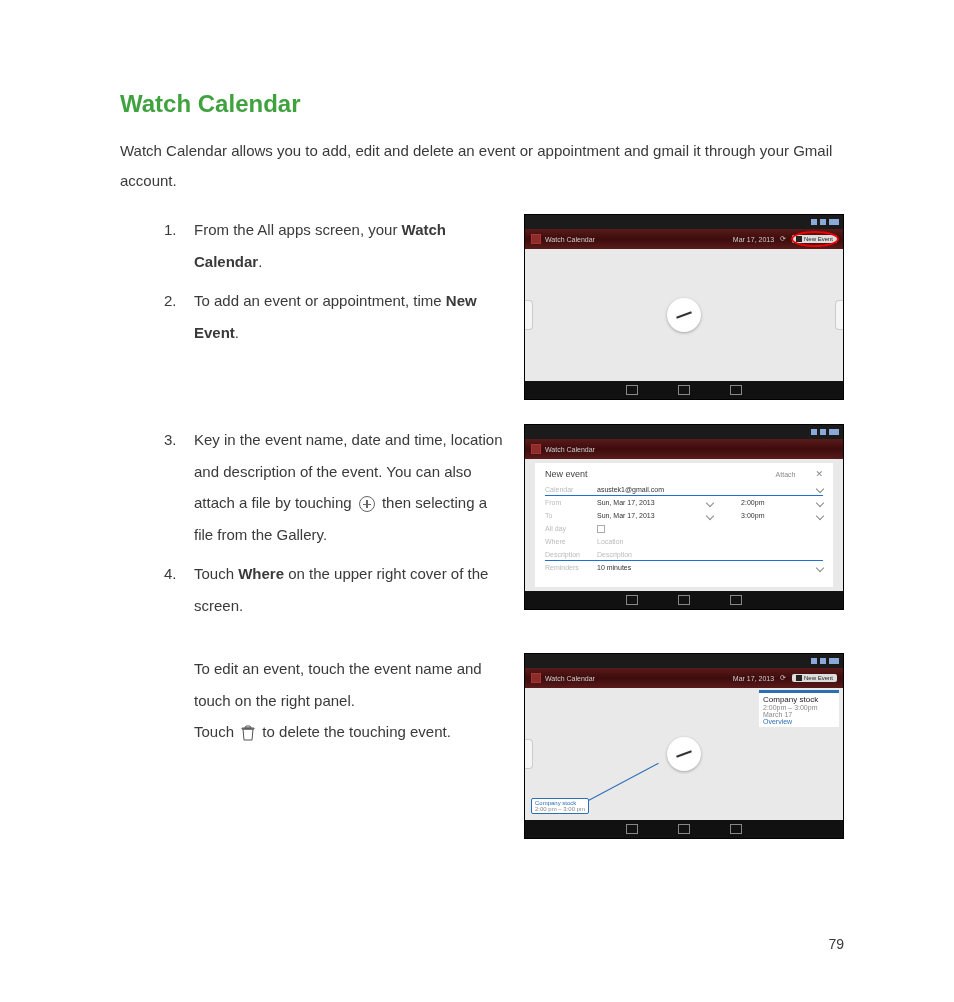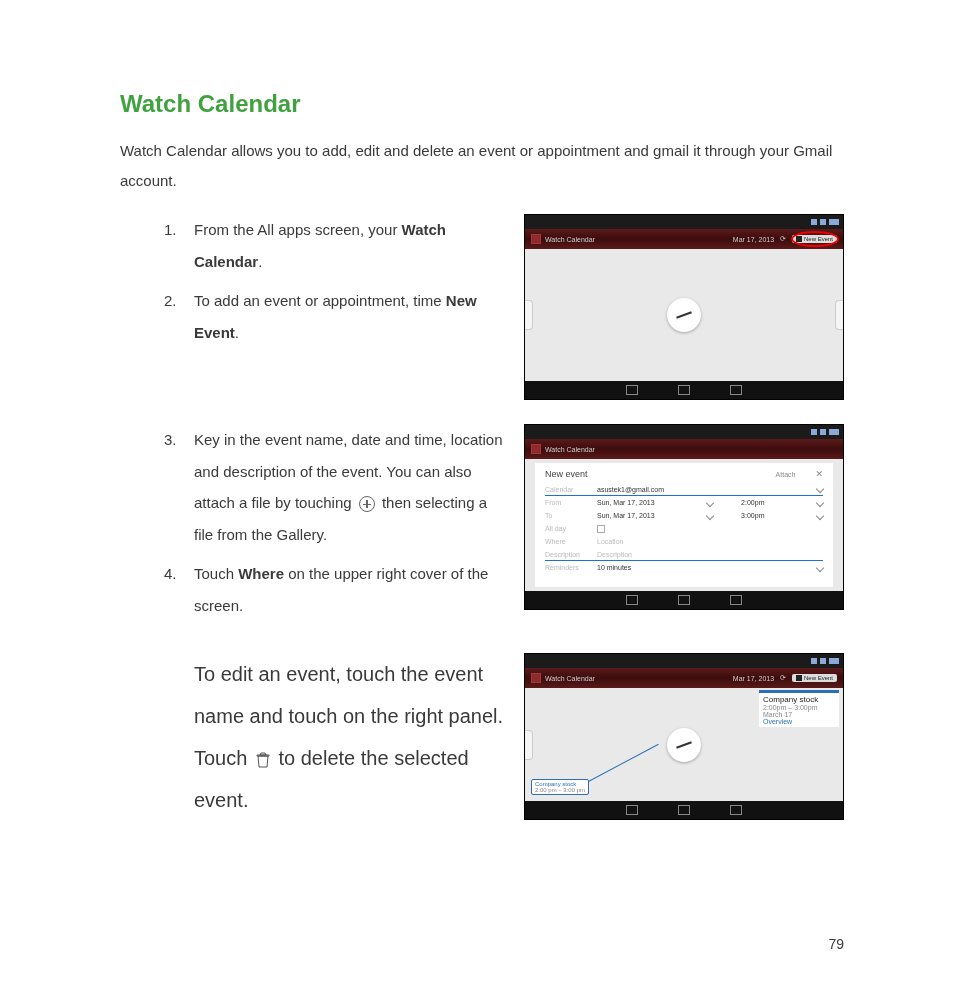--- a/index.html
+++ b/index.html
@@ -55,21 +55,21 @@
   .form-header .close { color:#888; font-size:9px;}
   .form-row { display:flex; align-items:center; gap:8px; height:13px;}
   .form-row .flabel { width:44px; color:#bbb;}
   .form-row .fval { color:#333;}
   .form-row .dd { margin-left:auto; width:6px; height:6px; border-right:1px solid #888; border-bottom:1px solid #888; transform:rotate(45deg);}
   .form-row.ib { border-bottom:1px solid #1e6fd6;}
   .form-row .time { margin-left:20px; color:#333;}
   .chk { width:8px; height:8px; border:1px solid #aaa;}
 
   
-  .shot3 { height: 167px; }
+  .shot3 { height: 186px; }
   .event-card { position:absolute; top:2px; right:4px; width:80px; background:#fff; border-top:3px solid #2b6fb5; padding:2px 4px; font-size:7px; color:#2b6fb5;}
   .event-card .ename { color:#222; font-size:8px;}
   .event-tag { position:absolute; left:6px; bottom:6px; background:#fff; border:1px solid #2b6fb5; border-radius:2px; padding:1px 3px; font-size:6px; color:#2b6fb5;}
   .event-line { position:absolute; left:54px; bottom:14px; width:90px; height:0; border-top:1px solid #2b6fb5; transform-origin:left; transform:rotate(-28deg);}
 </style>
 </head>
 <body>
 
 <div class="page">
 
@@ -203,26 +203,26 @@
             <div class="nb"></div>
             <div class="nb"></div>
             <div class="nb"></div>
           </div>
       </div>
     </div>
   </div>
 
   <div class="row">
     <div class="text-col">
-      <div style="padding-left:74px; font-size:20px; line-height:2.1;">
+      <div style="padding-left:74px; font-size:15px; line-height:2.1;">
         <div>To edit an event, touch the event name and touch on the right panel.</div>
         <div>
           <span>Touch </span><span class="inline-icon icon-trash"><svg viewBox="0 0 14 16">
                 <path d="M2 4h10l-1 11H3L2 4zm3-3h4l1 2H4l1-2zM1 3h12v1H1z" fill="none" stroke="#555" stroke-width="1"></path>
-              </svg></span><span> to delete the selected event.</span>
+              </svg></span><span> to delete the touching event.</span>
         </div>
       </div>
     </div>
     <div class="img-col">
       <div class="shot shot3">
         <div class="statusbar">
             <div class="sig"></div>
             <div class="sig"></div>
             <div class="bat"></div>
           </div>

